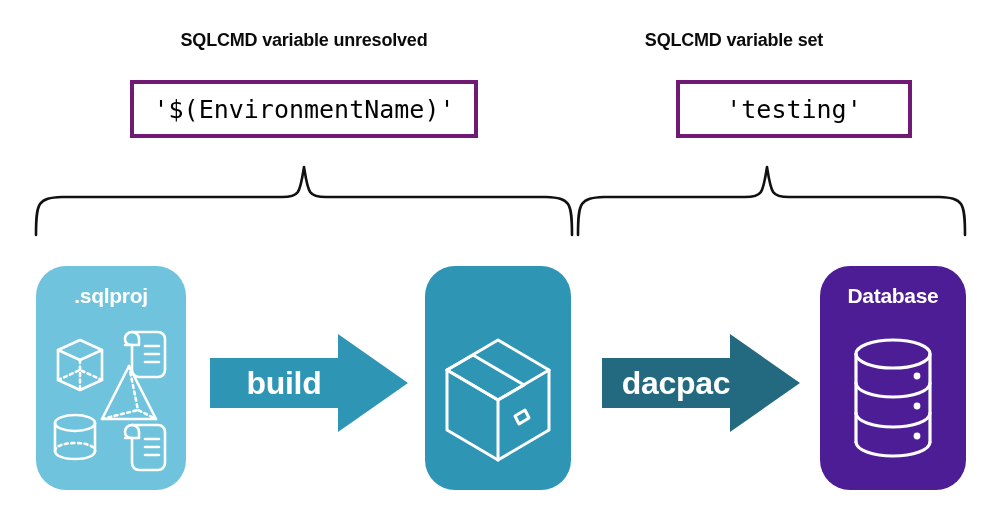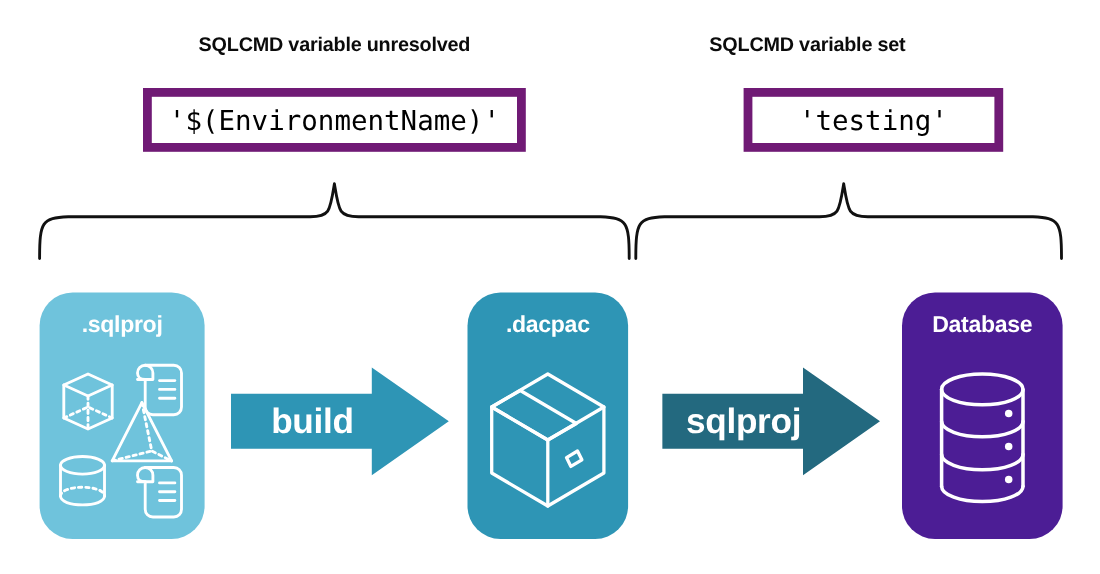--- a/index.html
+++ b/index.html
@@ -33,21 +33,21 @@
     color: #0b0b0b;
     white-space: nowrap;
   }
   #heading-left  { left: 104px; top: 30px; width: 400px; }
   #heading-right { left: 574px; top: 30px; width: 320px; }
 
   
   .value-box {
     position: absolute;
     box-sizing: border-box;
-    border: 8px solid #701a75;
+    border: 4px solid #701a75;
     background: #ffffff;
     display: flex;
     align-items: center;
     justify-content: center;
   }
   .value-box .value-text {
     font-family: "DejaVu Sans Mono", "Liberation Mono", monospace;
     font-size: 25px;
     color: #000000;
     white-space: nowrap;
@@ -202,41 +202,40 @@
   </div>
 
   <div class="arrow" id="arrow-build">
     <svg viewBox="0 0 200 106" width="200" height="106">
       <path d="M 0 28 L 128 28 L 128 4 L 198 53 L 128 102 L 128 78 L 0 78 Z" fill="#2e95b5"></path>
     </svg>
     <span class="arrow-label">build</span>
   </div>
 
   <div class="stage-box" id="box-dacpac" style="background:#2e95b5;">
-    <div class="stage-label">.dacpac</div>
     <svg class="stage-art" viewBox="0 0 146 164">
       <g fill="none" stroke="#ffffff" stroke-width="3" stroke-linecap="round" stroke-linejoin="round">
 
         <path d="M 22 52 L 73 22 L 124 52 L 124 112 L 73 142 L 22 112 Z"></path>
 
         <path d="M 22 52 L 73 82 L 124 52"></path>
         <path d="M 73 82 L 73 142"></path>
 
         <path d="M 48 37 L 99 67 L 73 82 L 22 52 Z"></path>
 
         <path d="M 90 98 L 100 92 L 104 100 L 94 106 Z"></path>
       </g>
     </svg>
   </div>
 
   <div class="arrow" id="arrow-deploy">
     <svg viewBox="0 0 200 106" width="200" height="106">
       <path d="M 0 28 L 128 28 L 128 4 L 198 53 L 128 102 L 128 78 L 0 78 Z" fill="#23697f"></path>
     </svg>
-    <span class="arrow-label">sqlproj</span>
+    <span class="arrow-label">dacpac</span>
   </div>
 
   <div class="stage-box" id="box-database" style="background:#4c1d95;">
     <div class="stage-label">Database</div>
     <svg class="stage-art" viewBox="0 0 146 164">
       <g fill="none" stroke="#ffffff" stroke-width="3.2" stroke-linecap="round" stroke-linejoin="round">
         <ellipse cx="73" cy="36" rx="37" ry="14"></ellipse>
         <path d="M 36 36 L 36 124"></path>
         <path d="M 110 36 L 110 124"></path>
         <path d="M 36 124 C 36 132, 53 138, 73 138 C 93 138, 110 132, 110 124"></path>

